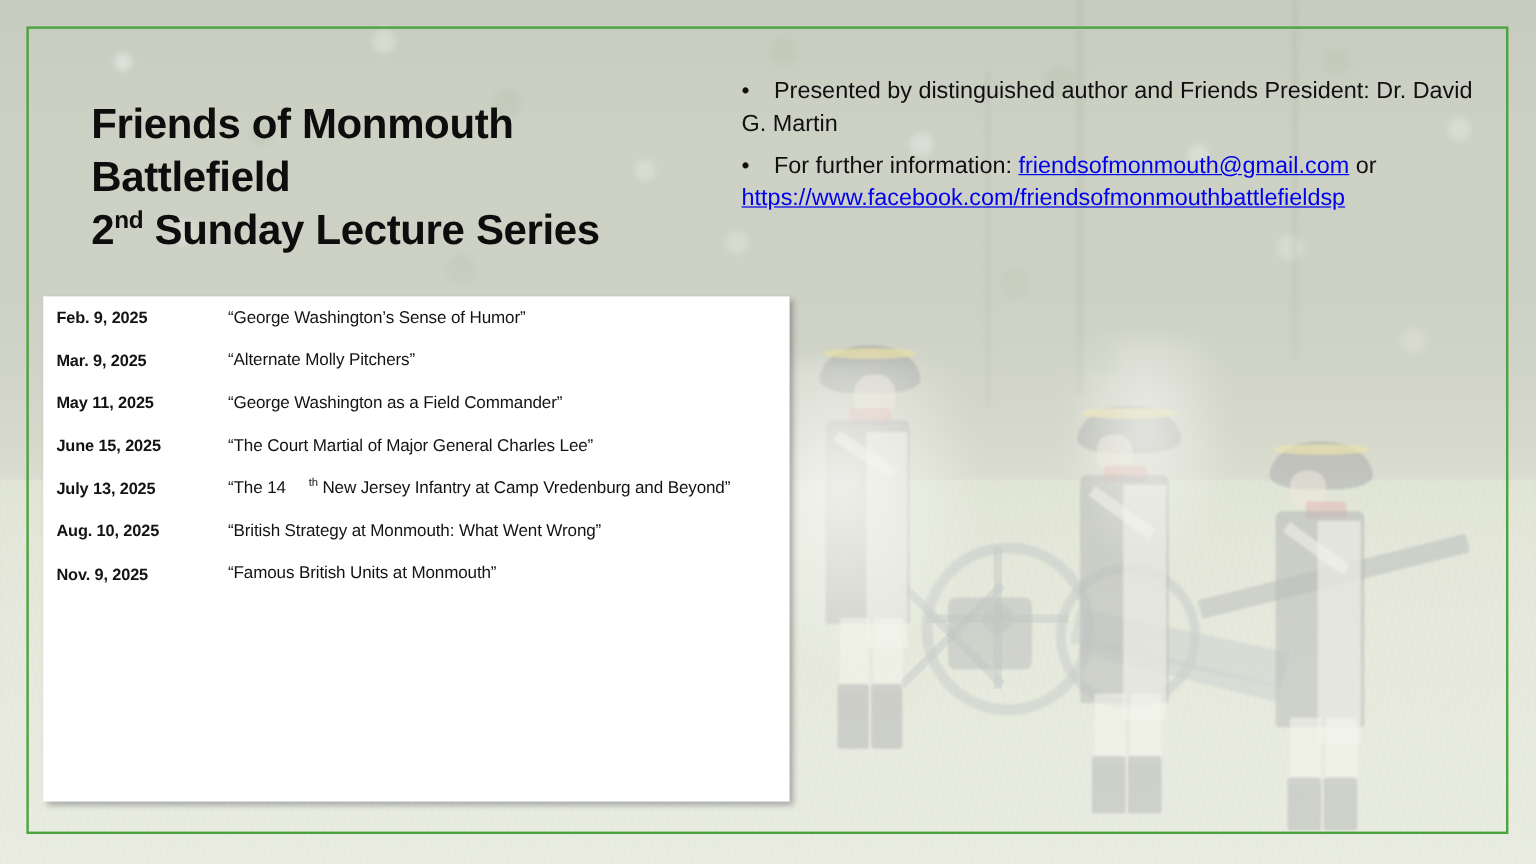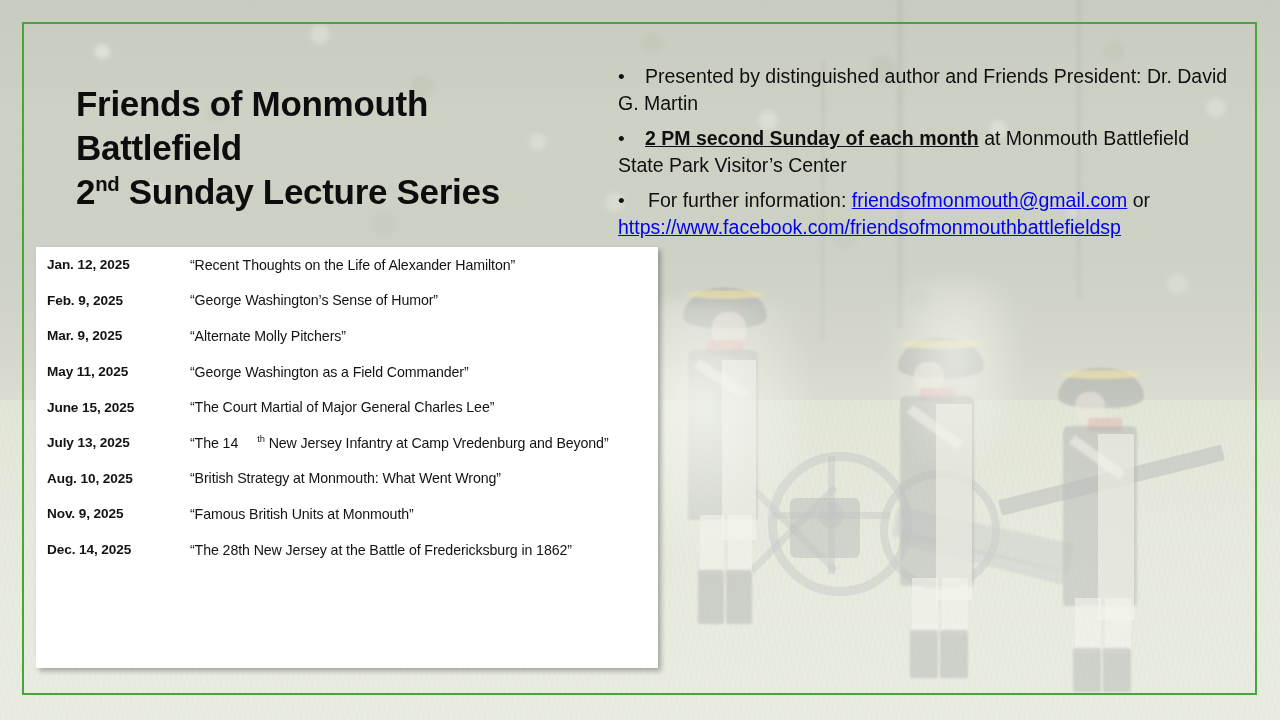--- a/index.html
+++ b/index.html
@@ -377,38 +377,31 @@
     <div>Battlefield</div>
     <div><span>2</span><sup>nd</sup><span> Sunday Lecture Series</span></div>
   </div>
 
   <div class="info-block">
 
     <p class="info-para">
       <span class="bullet">•</span><span>Presented by distinguished author and Friends President: Dr. David G. Martin</span>
     </p>
 
-    <p class="info-para">
-      <span class="bullet">•</span><span class="u-bold">2 PM second Sunday of each month</span><span> at Monmouth Battlefield State Park Visitor’s Center</span>
-    </p>
 
     <p class="info-para">
       <span class="bullet">•</span><span>For further information: </span><a class="link" href="#">friendsofmonmouth@gmail.com</a><span> or </span><a class="link" href="#">https://www.facebook.com/friendsofmonmouthbattlefieldsp</a>
     </p>
 
   </div>
 
   <div class="schedule">
     <table>
       <tbody>
         <tr>
-          <td class="sch-date">Jan. 12, 2025</td>
-          <td class="sch-title">“Recent Thoughts on the Life of Alexander Hamilton”</td>
-        </tr>
-        <tr>
           <td class="sch-date">Feb. 9, 2025</td>
           <td class="sch-title">“George Washington’s Sense of Humor”</td>
         </tr>
         <tr>
           <td class="sch-date">Mar. 9, 2025</td>
           <td class="sch-title">“Alternate Molly Pitchers”</td>
         </tr>
         <tr>
           <td class="sch-date">May 11, 2025</td>
           <td class="sch-title">“George Washington as a Field Commander”</td>
@@ -421,22 +414,18 @@
           <td class="sch-date">July 13, 2025</td>
           <td class="sch-title"><span>“The 14</span><sup>th</sup><span> New Jersey Infantry at Camp Vredenburg and Beyond”</span></td>
         </tr>
         <tr>
           <td class="sch-date">Aug. 10, 2025</td>
           <td class="sch-title">“British Strategy at Monmouth: What Went Wrong”</td>
         </tr>
         <tr>
           <td class="sch-date">Nov. 9, 2025</td>
           <td class="sch-title">“Famous British Units at Monmouth”</td>
-        </tr>
-        <tr>
-          <td class="sch-date">Dec. 14, 2025</td>
-          <td class="sch-title">“The 28th New Jersey at the Battle of Fredericksburg in 1862”</td>
         </tr>
       </tbody>
     </table>
   </div>
 
 </div>
 
 </body></html>

